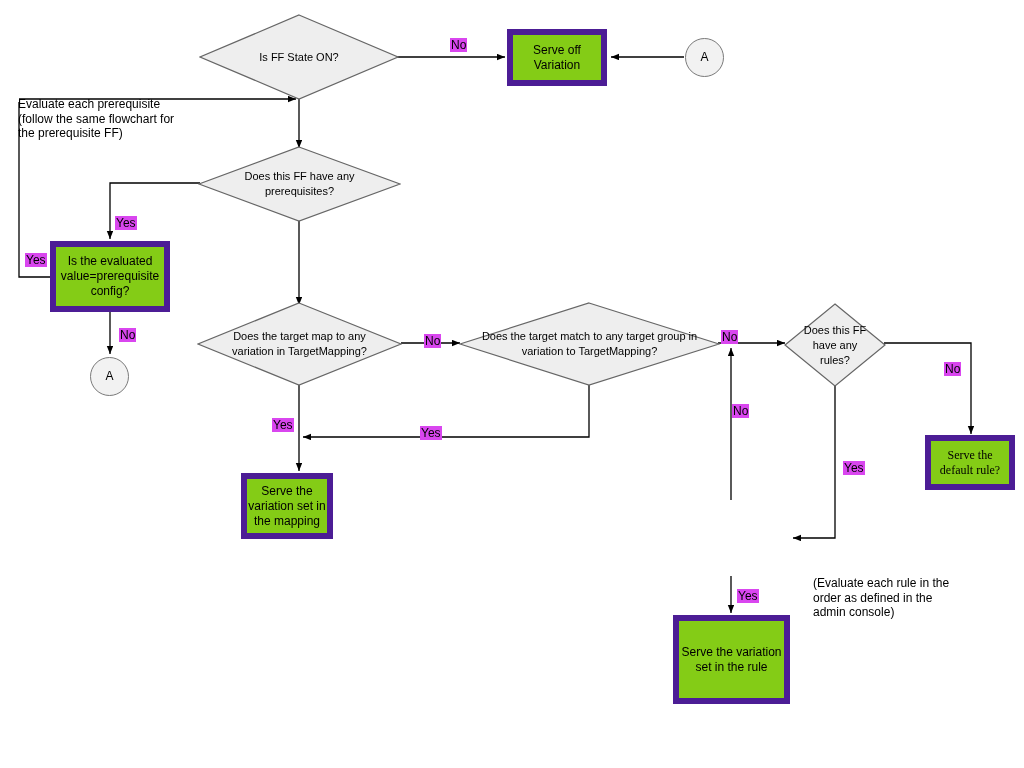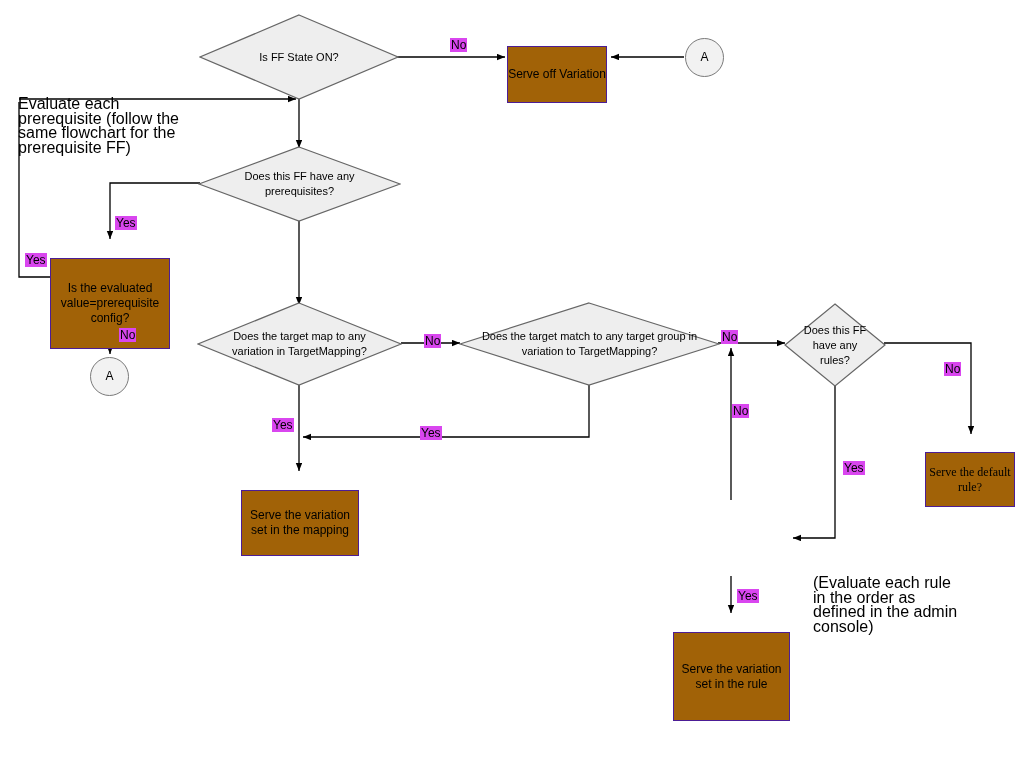--- a/index.html
+++ b/index.html
@@ -30,23 +30,22 @@
     display: flex;
     align-items: center;
     justify-content: center;
     text-align: center;
     color: #000000;
     font-size: 12px;
     line-height: 15px;
     z-index: 3;
   }
   .node.proc {
-    background: #a16207;
-    border: 1px solid #4c1d95;
-    margin-top: 17px;
+    background: #84cc16;
+    border: 6px solid #4c1d95;
   }
   .node.term {
     background: #f2f2f2;
     border: 1px solid #7a7a7a;
     border-radius: 50%;
   }
   .diamond-wrap {
     position: absolute;
     z-index: 2;
   }
@@ -68,21 +67,21 @@
     text-align: center;
     font-size: 11px;
     line-height: 15px;
     color: #000000;
     pointer-events: none;
     padding: 0 14px;
     box-sizing: border-box;
   }
   .note {
     position: absolute;
-    font-size: 16px;
+    font-size: 12px;
     line-height: 14.6px;
     color: #000000;
     z-index: 3;
     white-space: pre-line;
   }
   .edge-label {
     position: absolute;
     font-size: 12px;
     line-height: 14px;
     color: #000000;
@@ -170,25 +169,25 @@
     <svg width="102" height="84" viewBox="0 0 102 84">
       <polygon points="51,1 101,42 51,83 1,42" fill="#eeeeee" stroke="#666666" stroke-width="1.2"></polygon>
     </svg>
     <div class="diamond-label">Does this FF have any rules?</div>
   </div>
 
   <div class="node proc" style="left:507px; top:29px; width:100px; height:57px;">
     <span>Serve off Variation</span>
   </div>
 
-  <div class="node proc" style="left:50px; top:241px; width:120px; height:91px;">
+  <div class="node proc" style="left:50px; top:241px; width:120px; height:71px;">
     <span>Is the evaluated value=prerequisite config?</span>
   </div>
 
-  <div class="node proc" style="left:241px; top:473px; width:118px; height:66px;">
+  <div class="node proc" style="left:241px; top:473px; width:92px; height:66px;">
     <span>Serve the variation set in the mapping</span>
   </div>
 
   <div class="node proc" style="left:925px; top:435px; width:90px; height:55px;font-family:Liberation Serif, serif;">
     <span>Serve the default rule?</span>
   </div>
 
 
   <div class="node proc" style="left:673px; top:615px; width:117px; height:89px;">
     <span>Serve the variation set in the rule</span>

